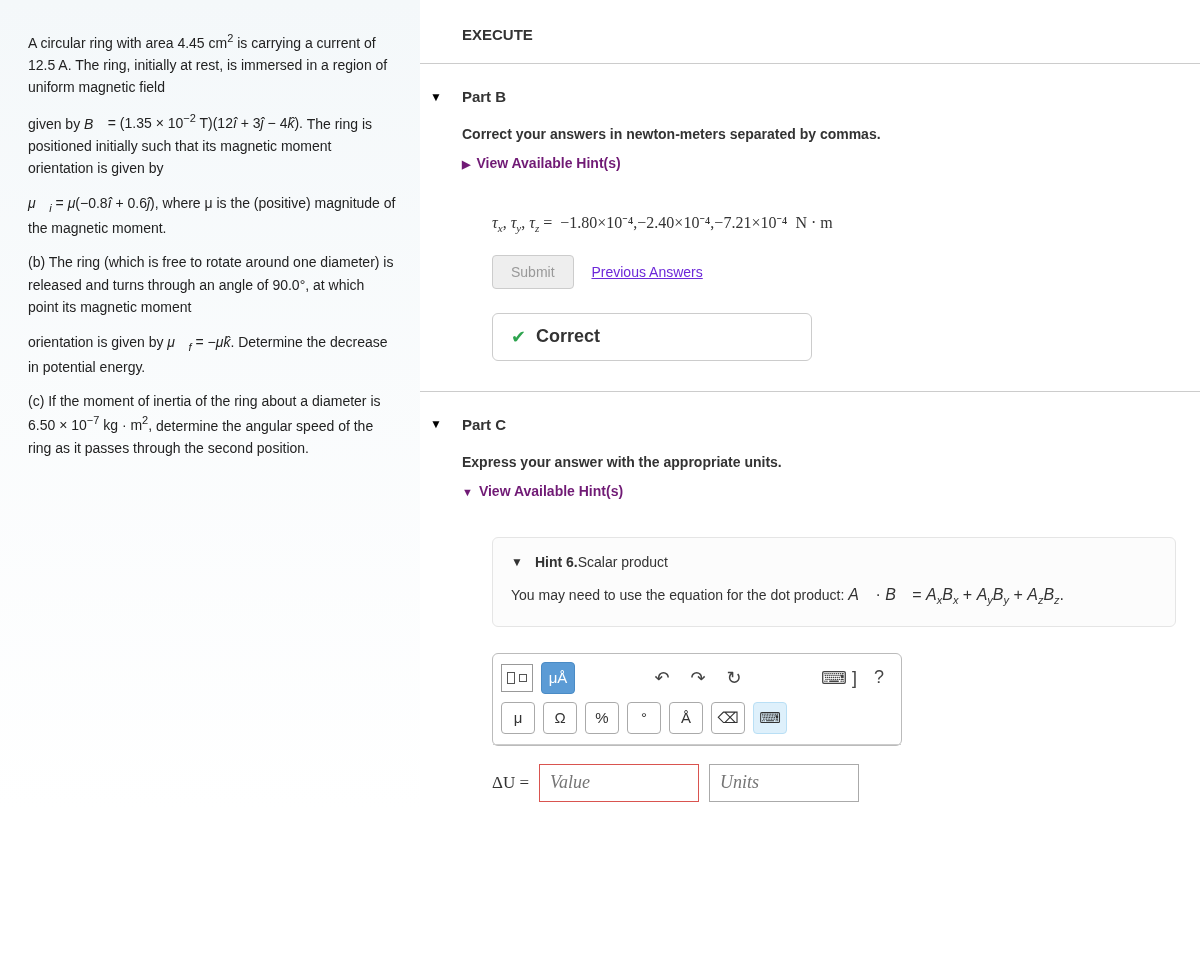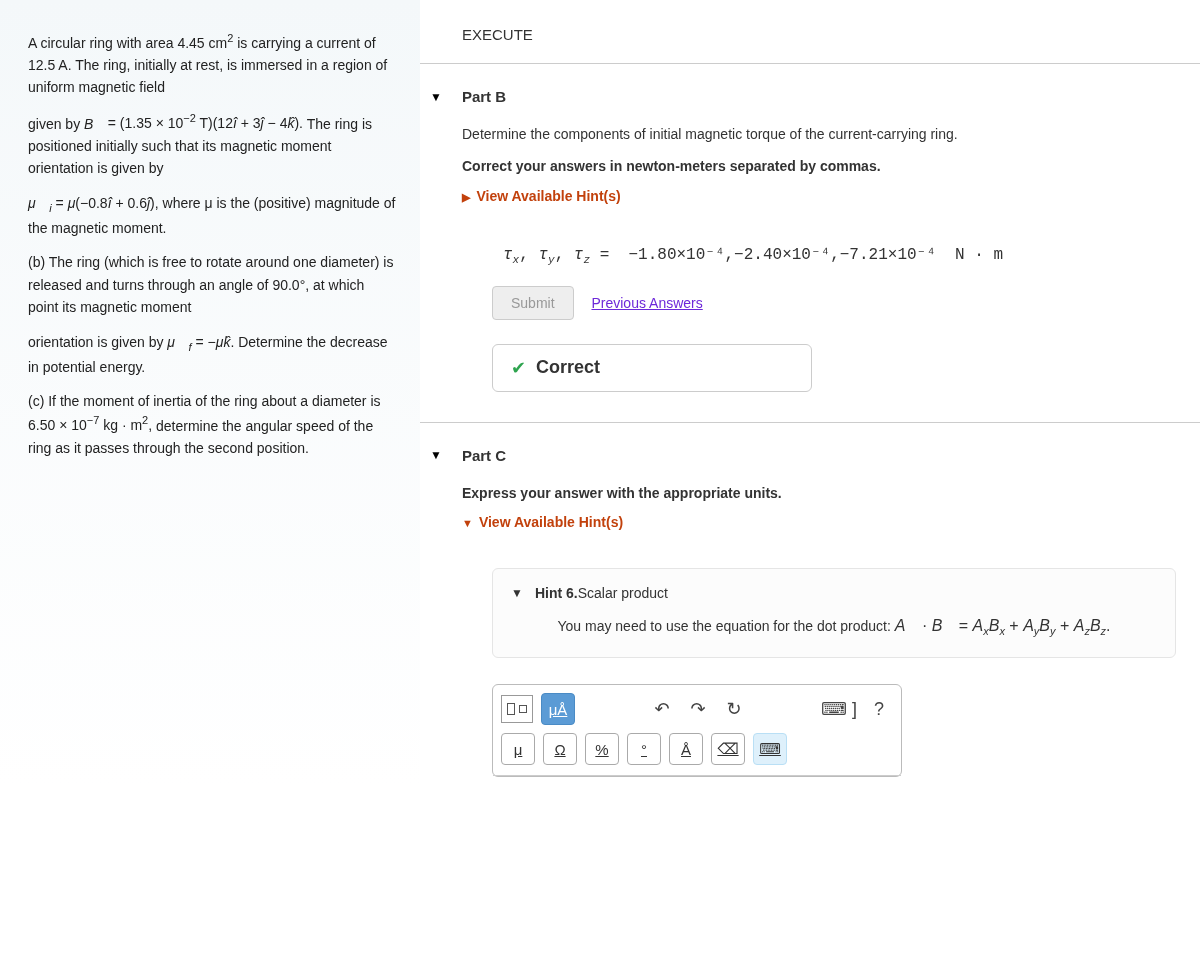--- a/index.html
+++ b/index.html
@@ -1,48 +1,48 @@
 <!DOCTYPE html>
 <html><head>
 <meta charset="utf-8">
 <style>
 * { box-sizing: border-box; margin: 0; padding: 0; }
 body { font-family: Arial, Helvetica, sans-serif; font-size: 14px; color: #333; background: #fff; display: flex; width: 1200px; }
 .left { width: 420px; padding: 30px 24px 20px 28px; background: linear-gradient(to bottom, #f4f8fa 0%, #fff 95%); }
 .left p { line-height: 1.6; margin-bottom: 12px; color: #222; }
 .right { flex: 1; padding: 0 0 20px 0; }
-.execute { font-weight: normal; font-size: 15px; padding: 26px 0 20px 42px; border-bottom: 1px solid #ccc; }
+.execute { font-weight: bold; font-size: 15px; padding: 26px 0 20px 42px; border-bottom: 1px solid #ccc; }
 .part { border-bottom: 1px solid #ccc; padding: 0 24px 30px 0; }
 .part-header { display: flex; align-items: center; padding: 24px 0 18px 0; font-weight: bold; font-size: 15px; cursor: pointer; }
 .caret { margin: 0 20px 0 10px; font-size: 12px; color: #000; }
 .part-body { padding-left: 42px; }
 .ptxt { margin-bottom: 10px; line-height: 1.6; }
 .bold { font-weight: bold; }
-.hint-link { color: #c2410c; font-weight: bold; cursor: pointer; margin-bottom: 20px; display: inline-block; }
+.hint-link { color: #701a75; font-weight: bold; cursor: pointer; margin-bottom: 20px; display: inline-block; }
 .hint-link .tri { margin-right: 6px; font-size: 11px; }
 .answer-box { padding-left: 30px; margin-top: 20px; }
-.mono { font-family: Liberation Mono, monospace; font-size: 16px; margin-left: 11px; }
+.mono { font-family: Liberation Serif, serif; font-size: 16px; }
 .ans-line { margin-bottom: 20px; }
 .sub { font-size: 11px; vertical-align: sub; font-style: italic; }
 .sup { font-size: 11px; vertical-align: super; }
 .btn-row { margin-bottom: 24px; }
 .submit-btn { background: #eee; color: #999; border: 1px solid #ccc; padding: 8px 18px; border-radius: 4px; font-size: 14px; margin-right: 14px; cursor: pointer; }
 .prev-link { color: #6d28d9; text-decoration: underline; font-size: 14px; cursor: pointer; }
 .correct-box { border: 1px solid #ccc; border-radius: 6px; padding: 12px 18px; display: inline-flex; align-items: center; width: 320px; }
 .check { color: #2ea44f; font-size: 18px; margin-right: 10px; }
 .correct-text { font-weight: bold; font-size: 18px; }
 .hint-box { background: #fcfcfc; border: 1px solid #e5e5e5; border-radius: 6px; padding: 16px 18px; margin: 18px 0 26px 30px; }
 .hint-title .lbl { font-weight: bold; }
 .hint-title { margin-bottom: 12px; display: flex; align-items: center; }
 .hint-title .caret2 { margin-right: 12px; font-size: 12px; }
-.hint-body { line-height: 1.6; text-align: center; }
+.hint-body { line-height: 1.6; }
 .formula-panel { border: 1px solid #bbb; border-radius: 6px; margin-left: 30px; width: 410px; }
 .tool-row { display: flex; align-items: center; padding: 8px 8px 6px 8px; gap: 8px; }
 .tool-row2 { display: flex; align-items: center; padding: 2px 8px 10px 8px; gap: 8px; border-bottom: 1px solid #ccc; }
-.tbtn { border: 1px solid #aaa; border-radius: 4px; min-width: 34px; height: 32px; display: inline-flex; align-items: center; justify-content: center; font-size: 15px; cursor: pointer; background: #fff; text-decoration: underline; }
+.tbtn { border: 1px solid #aaa; border-radius: 4px; min-width: 34px; height: 32px; display: inline-flex; align-items: center; justify-content: center; font-size: 15px; cursor: pointer; background: #fff; }
 .tbtn.blue { background: #5b9bd5; color: #fff; border-color: #4a8bc5; }
 .tbtn.keyb { background: #def0fb; border-color: #b9dff5; }
 .spacer { flex: 1; }
 .icon-plain { border: none; background: none; font-size: 18px; color: #444; cursor: pointer; min-width: 28px; text-align: center; }
 .templ { background: #fff; width: 32px; height: 28px; border: 1px solid #999; display: inline-flex; align-items: center; justify-content: center; }
 .templ .sq { display: inline-block; width: 8px; height: 12px; border: 1px solid #555; margin: 0 2px; }
 .input-row { display: flex; align-items: center; gap: 10px; margin: 18px 0 0 30px; }
 .delta { font-family: "Times New Roman", serif; font-size: 17px; }
 .value-input, .units-input { border: 1px solid #aaa; height: 38px; padding: 0 10px; font-size: 18px; font-family: "Times New Roman", serif; font-style: italic; color: #888; }
 .value-input { width: 160px; border-color: #d9534f; }
@@ -77,21 +77,20 @@
 
 <div class="right">
   <div class="execute">EXECUTE</div>
 
   <div class="part">
     <div class="part-header">
       <span class="caret">▼</span>
       <span>Part B</span>
     </div>
     <div class="part-body">
-      <p class="ptxt">Determine the components of initial magnetic torque of the current-carrying ring.</p>
       <p class="ptxt bold">Correct your answers in newton-meters separated by commas.</p>
       <div class="hint-link">
         <span class="tri">▶</span><span>View Available Hint(s)</span>
       </div>
       <div class="answer-box">
         <div class="ans-line mono">
           <span class="it">τ<span class="sub">x</span></span>, <span class="it">τ<span class="sub">y</span></span>, <span class="it">τ<span class="sub">z</span></span> = &nbsp;<span>−1.80×10⁻⁴,−2.40×10⁻⁴,−7.21×10⁻⁴</span>&nbsp;&nbsp;<span>N · m</span>
         </div>
         <div class="btn-row">
           <button class="submit-btn">Submit</button>
@@ -146,15 +145,20 @@
           <span class="tbtn">μ</span>
           <span class="tbtn">Ω</span>
           <span class="tbtn">%</span>
           <span class="tbtn">°</span>
           <span class="tbtn">Å</span>
           <span class="tbtn">⌫</span>
           <span class="tbtn keyb">⌨</span>
         </div>
       </div>
 
+      <div class="input-row">
+        <span class="delta">ΔU = </span>
+        <input class="value-input" placeholder="Value" style="">
+        <input class="units-input" placeholder="Units" style="">
+      </div>
     </div>
   </div>
 </div>
 
 </body></html>

